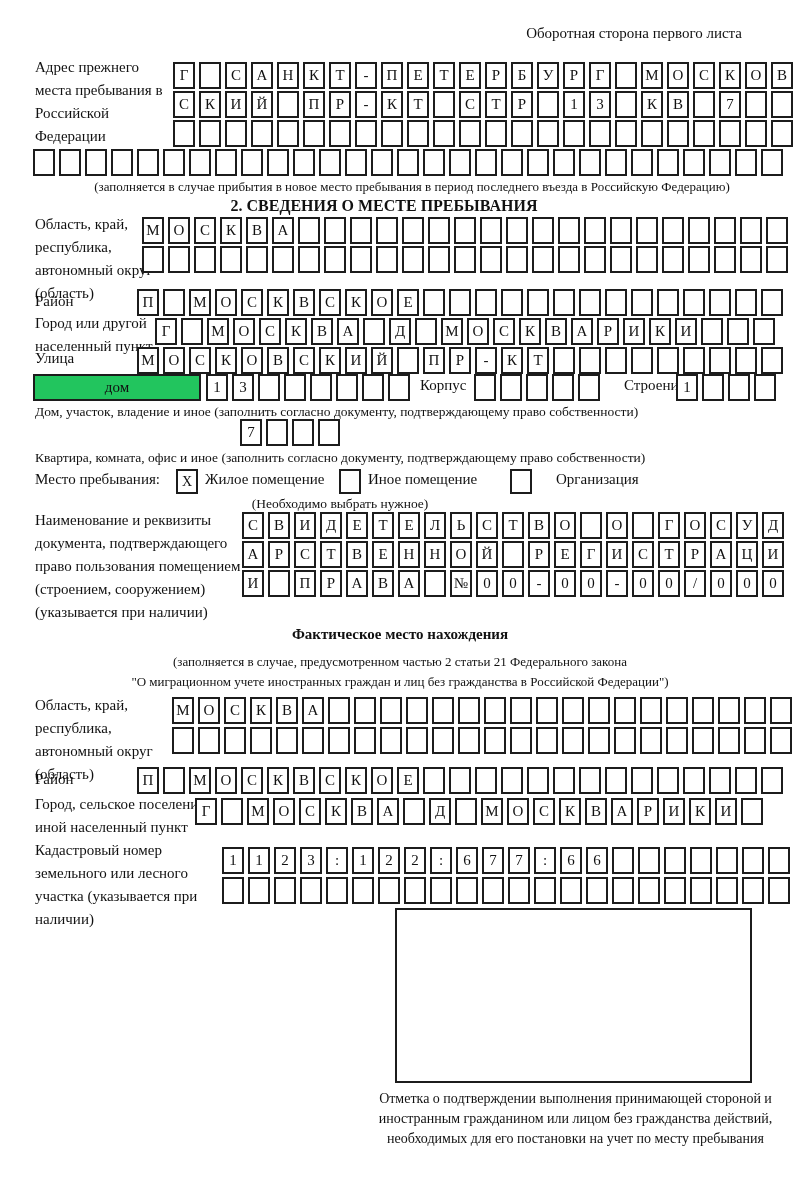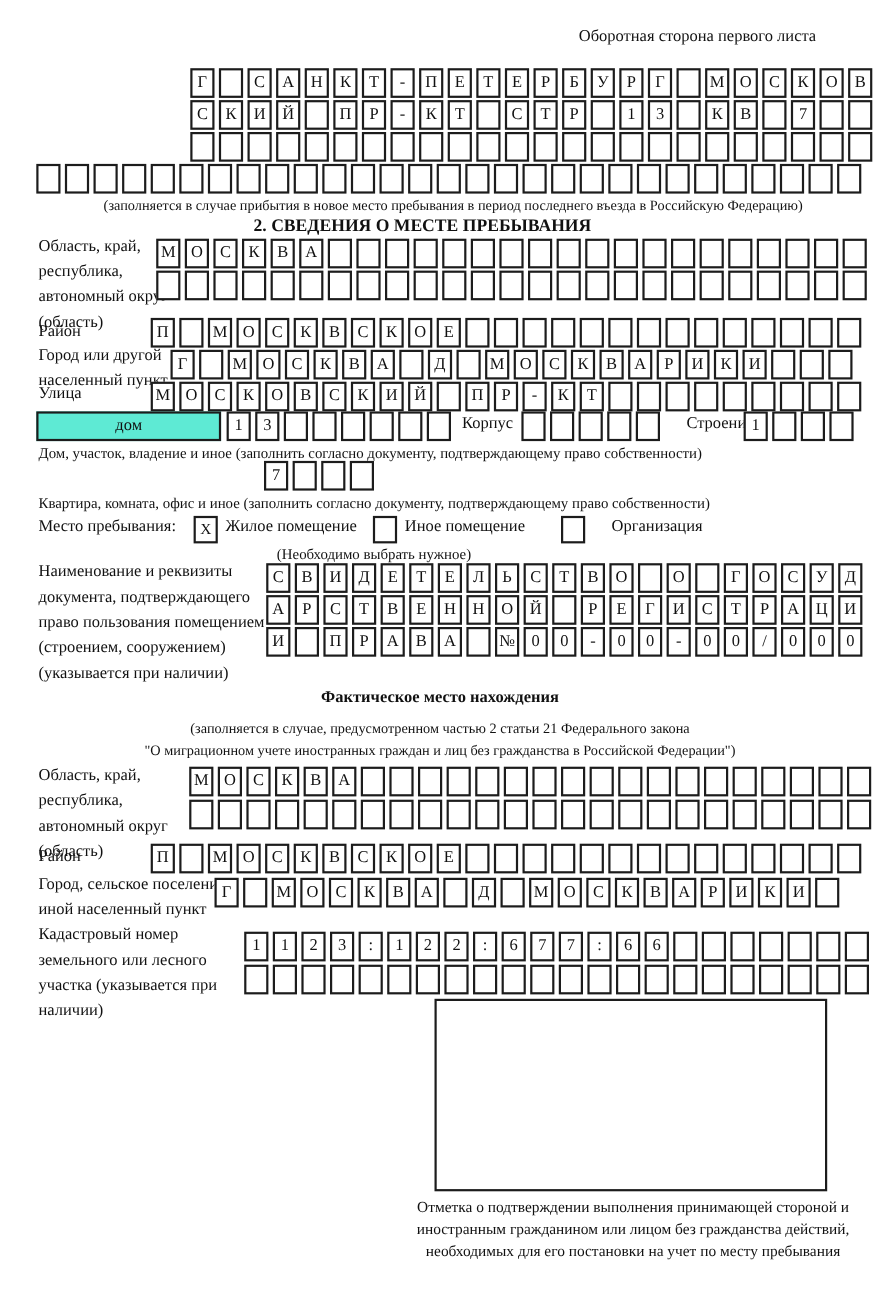--- a/index.html
+++ b/index.html
@@ -13,37 +13,38 @@
   .center{text-align:center;}
   .title{position:absolute;left:0;width:768px;text-align:center;font-weight:bold;font-size:16px;}
   .subtitle{position:absolute;left:0;width:800px;text-align:center;font-weight:bold;font-size:15px;}
   .cells{position:absolute;white-space:nowrap;height:27px;}
   .cell{
     display:inline-block;width:18px;height:23px;border:2px solid #1c1c1c;
     margin-right:4px;text-align:center;font-size:15px;line-height:23px;
     vertical-align:top;background:#fff;
   }
   .widebox{
-    position:absolute;height:23px;border:2px solid #1c1c1c;background:#5eead4;
+    position:absolute;height:23px;border:2px solid #1c1c1c;background:#22c55e;
     text-align:center;font-size:15px;line-height:23px;
   }
   .cb{
     position:absolute;width:18px;height:21px;border:2px solid #1c1c1c;background:#fff;
     text-align:center;font-size:14px;line-height:21px;font-weight:normal;
   }
   .stampbox{position:absolute;border:2px solid #1c1c1c;background:#fff;}
   .note14{position:absolute;font-size:13.5px;line-height:17px;}
 </style>
 </head>
 <body>
 
 <div class="page">
 
   <div class="lbl" style="top:22px;right:58px;">Оборотная сторона первого листа</div>
 
+  <div class="lbl" style="left:35px;top:56px;width:142px;">Адрес прежнего места пребывания в Российской Федерации</div>
   <div class="cells" style="left:173px;top:62px;"><span class="cell">Г</span><span class="cell"></span><span class="cell">С</span><span class="cell">А</span><span class="cell">Н</span><span class="cell">К</span><span class="cell">Т</span><span class="cell">-</span><span class="cell">П</span><span class="cell">Е</span><span class="cell">Т</span><span class="cell">Е</span><span class="cell">Р</span><span class="cell">Б</span><span class="cell">У</span><span class="cell">Р</span><span class="cell">Г</span><span class="cell"></span><span class="cell">М</span><span class="cell">О</span><span class="cell">С</span><span class="cell">К</span><span class="cell">О</span><span class="cell">В</span></div>
   <div class="cells" style="left:173px;top:91px;"><span class="cell">С</span><span class="cell">К</span><span class="cell">И</span><span class="cell">Й</span><span class="cell"></span><span class="cell">П</span><span class="cell">Р</span><span class="cell">-</span><span class="cell">К</span><span class="cell">Т</span><span class="cell"></span><span class="cell">С</span><span class="cell">Т</span><span class="cell">Р</span><span class="cell"></span><span class="cell">1</span><span class="cell">3</span><span class="cell"></span><span class="cell">К</span><span class="cell">В</span><span class="cell"></span><span class="cell">7</span><span class="cell"></span><span class="cell"></span></div>
   <div class="cells" style="left:173px;top:120px;"><span class="cell"></span><span class="cell"></span><span class="cell"></span><span class="cell"></span><span class="cell"></span><span class="cell"></span><span class="cell"></span><span class="cell"></span><span class="cell"></span><span class="cell"></span><span class="cell"></span><span class="cell"></span><span class="cell"></span><span class="cell"></span><span class="cell"></span><span class="cell"></span><span class="cell"></span><span class="cell"></span><span class="cell"></span><span class="cell"></span><span class="cell"></span><span class="cell"></span><span class="cell"></span><span class="cell"></span></div>
   <div class="cells" style="left:33px;top:149px;"><span class="cell"></span><span class="cell"></span><span class="cell"></span><span class="cell"></span><span class="cell"></span><span class="cell"></span><span class="cell"></span><span class="cell"></span><span class="cell"></span><span class="cell"></span><span class="cell"></span><span class="cell"></span><span class="cell"></span><span class="cell"></span><span class="cell"></span><span class="cell"></span><span class="cell"></span><span class="cell"></span><span class="cell"></span><span class="cell"></span><span class="cell"></span><span class="cell"></span><span class="cell"></span><span class="cell"></span><span class="cell"></span><span class="cell"></span><span class="cell"></span><span class="cell"></span><span class="cell"></span></div>
   <div class="cap center" style="left:12px;top:178px;width:800px;">(заполняется в случае прибытия в новое место пребывания в период последнего въезда в Российскую Федерацию)</div>
 
   <div class="title" style="top:197px;">2. СВЕДЕНИЯ О МЕСТЕ ПРЕБЫВАНИЯ</div>
 
   <div class="lbl" style="left:35px;top:213px;width:118px;">Область, край, республика, автономный округ (область)</div>
   <div class="cells" style="left:142px;top:217px;"><span class="cell">М</span><span class="cell">О</span><span class="cell">С</span><span class="cell">К</span><span class="cell">В</span><span class="cell">А</span><span class="cell"></span><span class="cell"></span><span class="cell"></span><span class="cell"></span><span class="cell"></span><span class="cell"></span><span class="cell"></span><span class="cell"></span><span class="cell"></span><span class="cell"></span><span class="cell"></span><span class="cell"></span><span class="cell"></span><span class="cell"></span><span class="cell"></span><span class="cell"></span><span class="cell"></span><span class="cell"></span><span class="cell"></span></div>

